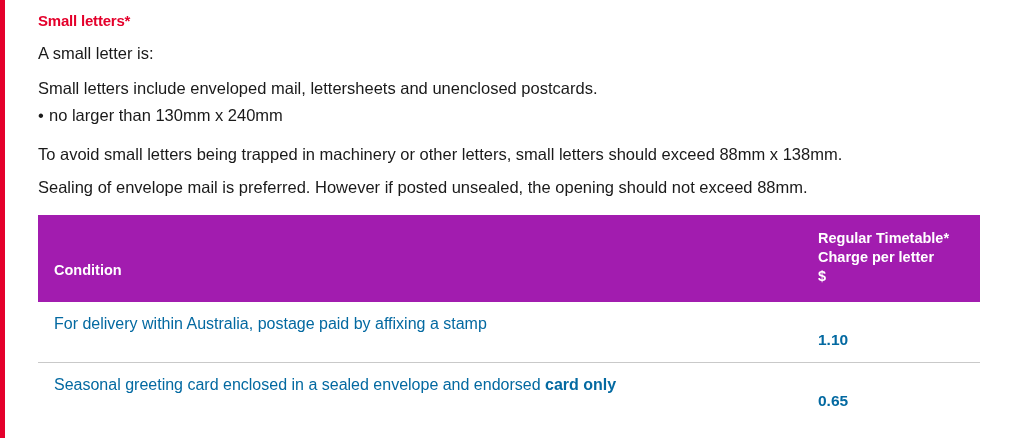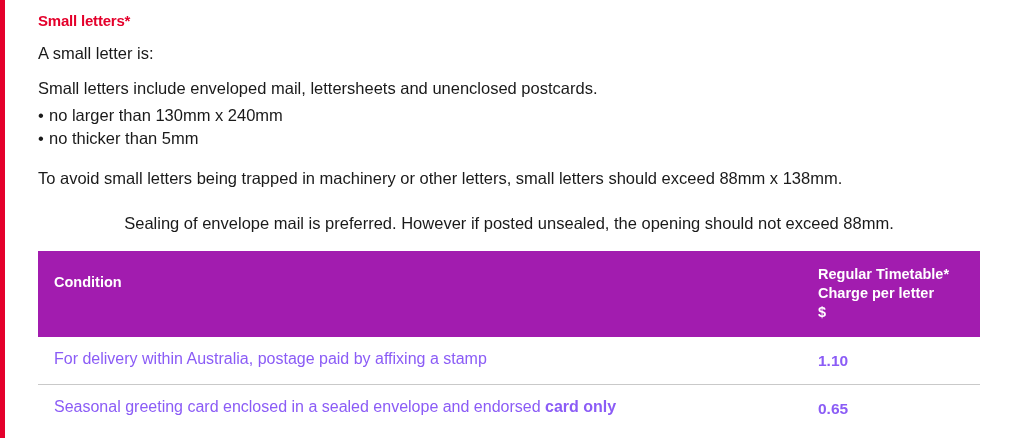--- a/index.html
+++ b/index.html
@@ -43,22 +43,21 @@
     margin: 12px 0 0 0;
     line-height: 1.2;
   }
   .para {
     font-size: 16.5px;
     line-height: 1.38;
     margin: 12px 0 0 0;
     color: #1a1a1a;
   }
   .para.tight {
-    margin-top: 22px;
-    text-align: center;
+    margin-top: 10px;
   }
   .bullets {
     margin: 4px 0 0 0;
     padding: 0;
     list-style: none;
   }
   .bullets li {
     font-size: 16.5px;
     line-height: 1.45;
     color: #1a1a1a;
@@ -81,39 +80,39 @@
     color: #ffffff;
     text-align: left;
     font-size: 14.5px;
     font-weight: bold;
     vertical-align: top;
     padding: 14px 0 16px 16px;
     line-height: 1.3;
   }
   table.rates th.col-condition {
     width: 762px;
-    padding-top: 22px;
+    padding-top: 46px;
   }
   table.rates th.col-charge {
     width: auto;
     padding-left: 18px;
   }
   table.rates td {
     font-size: 16px;
-    color: #8b5cf6;
+    color: #0369a1;
     vertical-align: top;
     padding: 12px 0 12px 16px;
     border-bottom: 1px solid #c9c9c9;
     line-height: 1.3;
   }
   table.rates td.charge {
     font-weight: bold;
     font-size: 15.5px;
     padding-left: 18px;
-    padding-top: 14px;
+    padding-top: 28px;
   }
   table.rates tr.row-last td {
     border-bottom: none;
   }
   .charge-line {
     display: block;
   }
   .bold-inline {
     font-weight: bold;
   }
@@ -128,21 +127,20 @@
   <div class="content">
 
     <h1 class="heading">Small letters*</h1>
 
     <p class="para">A small letter is:</p>
 
     <p class="para">Small letters include enveloped mail, lettersheets and unenclosed postcards.</p>
 
     <ul class="bullets">
       <li><span class="dot">•</span><span>no larger than 130mm x 240mm</span></li>
-      <li><span class="dot">•</span><span>no thicker than 5mm</span></li>
     </ul>
 
     <p class="para spacer-note">To avoid small letters being trapped in machinery or other letters, small letters should exceed 88mm x 138mm.</p>
 
     <p class="para tight">Sealing of envelope mail is preferred. However if posted unsealed, the opening should not exceed 88mm.</p>
 
     <table class="rates">
       <thead>
         <tr>
           <th class="col-condition">Condition</th>

